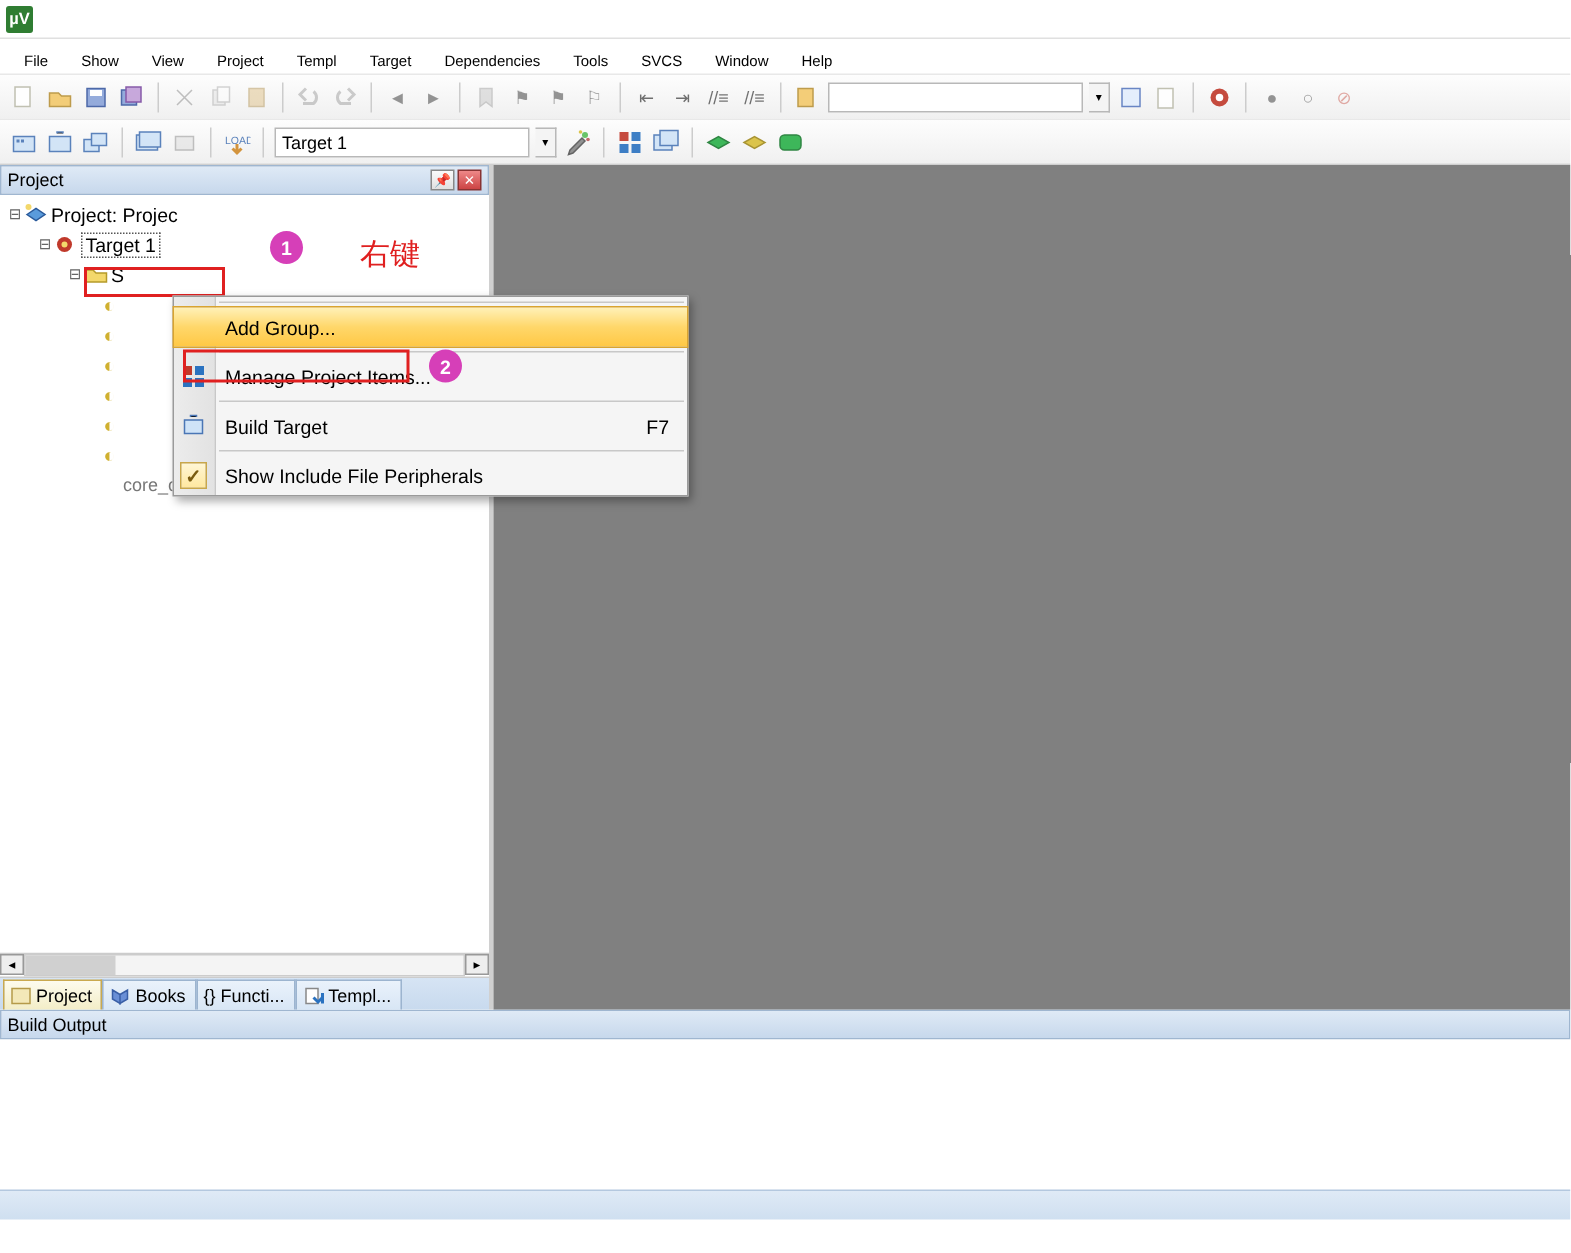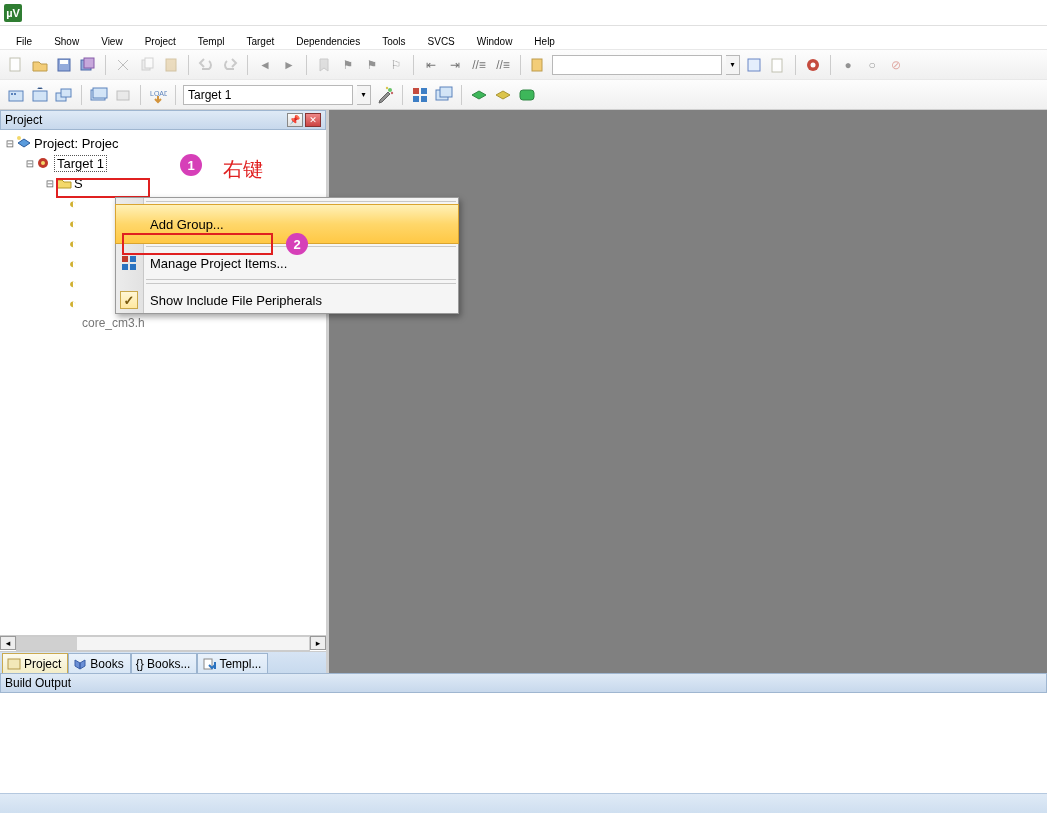--- a/index.html
+++ b/index.html
@@ -207,21 +207,21 @@
   .ctx-item .icon { position:absolute; left:5px; width:18px; text-align:center; }
   .ctx-sep {
     height: 1px;
     margin: 3px 2px 3px 30px;
     background: #c8c8c8;
   }
   .ctx-item.hl {
     background: linear-gradient(#fff1b8,#ffd76a,#ffc845);
     border: 1px solid #d9a430;
     margin: -1px;
-    height: 40px;
+    height: 28px;
   }
   .ctx-check {
     position:absolute; left:4px; width:18px; height:18px;
     border: 1px solid #c9a74a; background: linear-gradient(#fff6d5,#ffe8a0);
     display:flex;align-items:center;justify-content:center;
     color:#7a5b10; font-weight:bold;
   }
 
   
   .anno-box { position:absolute; border:2px solid #e02020; }
@@ -527,21 +527,21 @@
       </div>
       <div class="pane-tab">
         <span>
             <svg width="14" height="12">
               <path d="M2 2l5 3v6l-5-3zM7 5l5-3v6l-5 3z" fill="#6a8fd6" stroke="#3a5fa6"></path>
             </svg>
           </span>
         <span>Books</span>
       </div>
       <div class="pane-tab">
-        <span>{} Books...</span>
+        <span>{} Functi...</span>
       </div>
       <div class="pane-tab">
         <span>
             <svg width="14" height="12">
               <rect x="2" y="1" width="8" height="10" fill="#fff" stroke="#888"></rect>
               <path d="M13 4v7" stroke="#2a72c0" stroke-width="2"></path>
               <path d="M10 10l3 3 3-3" fill="none" stroke="#2a72c0" stroke-width="2" transform="translate(-3,-3)"></path>
             </svg>
           </span>
         <span>Templ...</span>
@@ -553,21 +553,21 @@
 </div>
 
 <div class="buildout-header">
   <span>Build Output</span>
 </div>
 <div class="buildout-body"></div>
 <div class="statusbar"></div>
 
 <div class="anno-box" style="left:56px;top:178px;width:94px;height:20px;"></div>
 <div class="anno-circle" style="left:180px;top:154px;">1</div>
-<div class="anno-text" style="left:223px;top:156px;">右键</div>
+<div class="anno-text" style="left:240px;top:156px;">右键</div>
 <div class="anno-box" style="left:122px;top:233px;width:151px;height:22px;z-index:60;"></div>
 <div class="anno-circle" style="left:286px;top:233px;">2</div>
 
 <div class="ctx">
   <div class="ctx-gutter"></div>
 
   <div class="ctx-sep"></div>
 
   <div class="ctx-item hl">
     <span>Add Group...</span>
@@ -581,19 +581,29 @@
           <rect x="1" y="9" width="6" height="6" fill="#2a72c0"></rect>
           <rect x="9" y="1" width="6" height="6" fill="#2a72c0"></rect>
           <rect x="9" y="9" width="6" height="6" fill="#2a72c0"></rect>
         </svg>
       </span>
     <span>Manage Project Items...</span>
   </div>
   <div class="ctx-sep"></div>
 
 
+  <div class="ctx-item">
+    <span class="icon">
+        <svg width="16" height="16">
+          <rect x="2" y="4" width="12" height="9" fill="#cfe3f7" stroke="#4a76b5"></rect>
+          <path d="M6 2v-1h4v1" stroke="#4a76b5"></path>
+        </svg>
+      </span>
+    <span>Build Target</span>
+    <span class="shortcut">F7</span>
+  </div>
   <div class="ctx-sep"></div>
 
   <div class="ctx-item">
     <span class="ctx-check">✓</span>
     <span>Show Include File Peripherals</span>
   </div>
 </div>
 
 </body></html>

